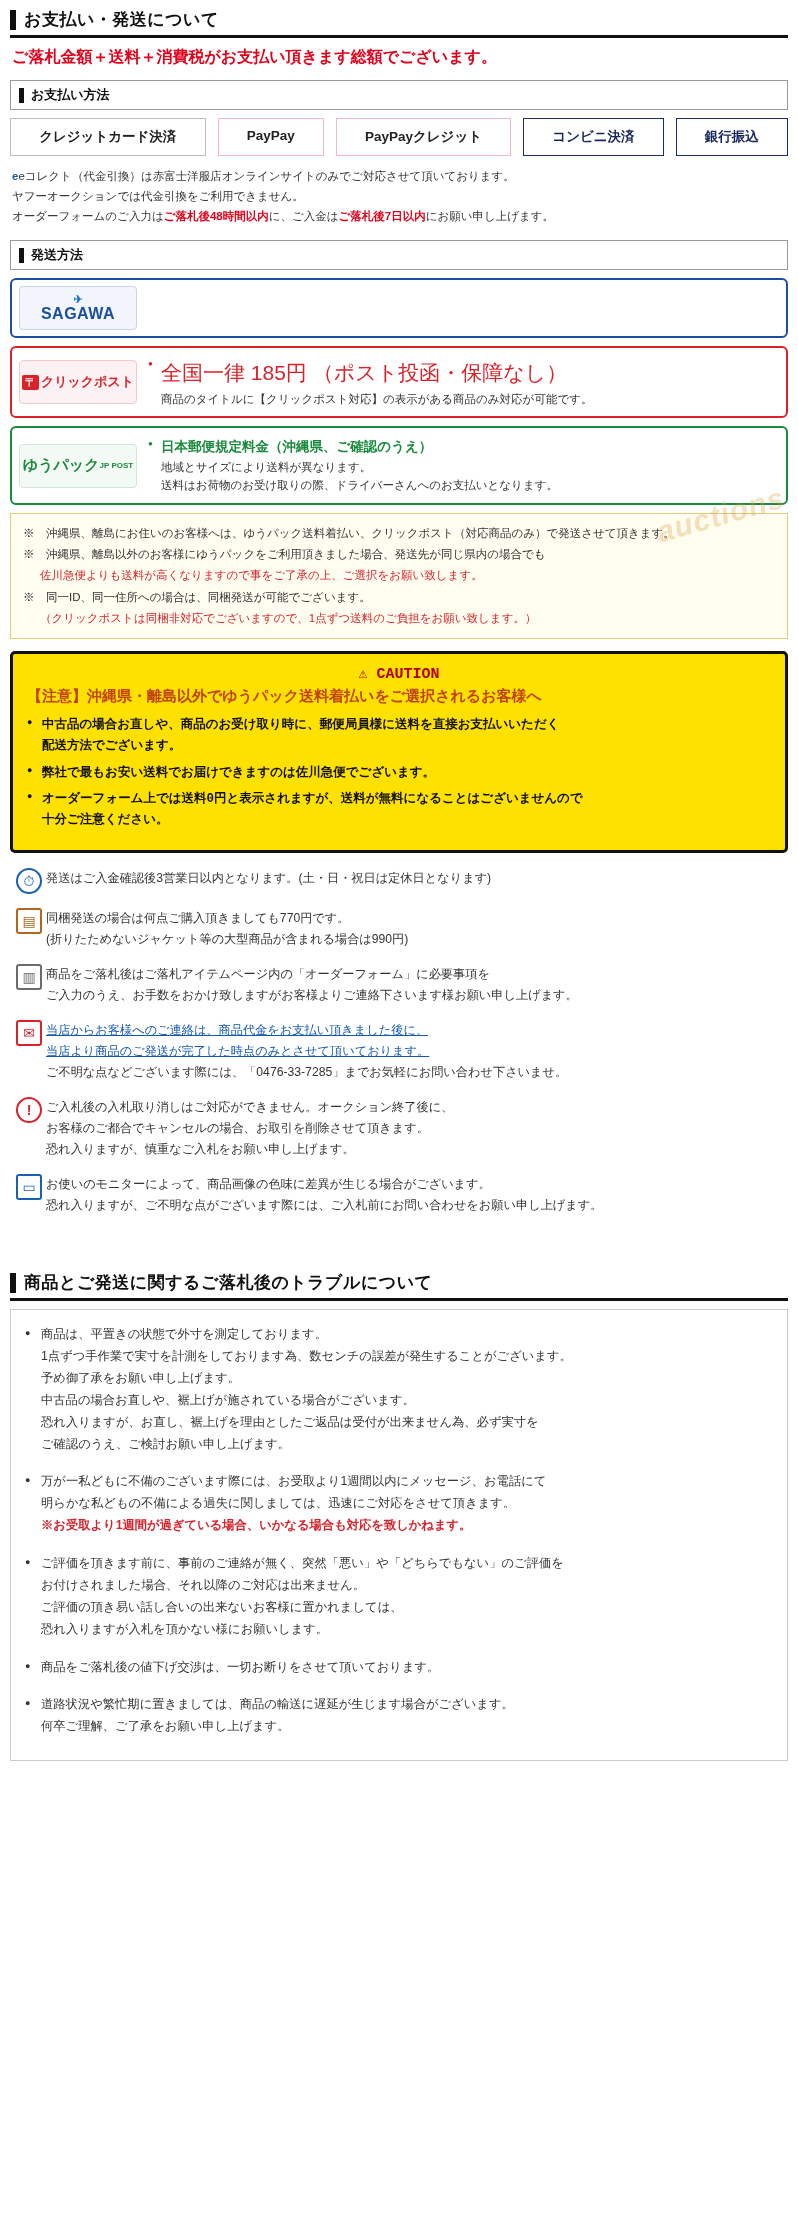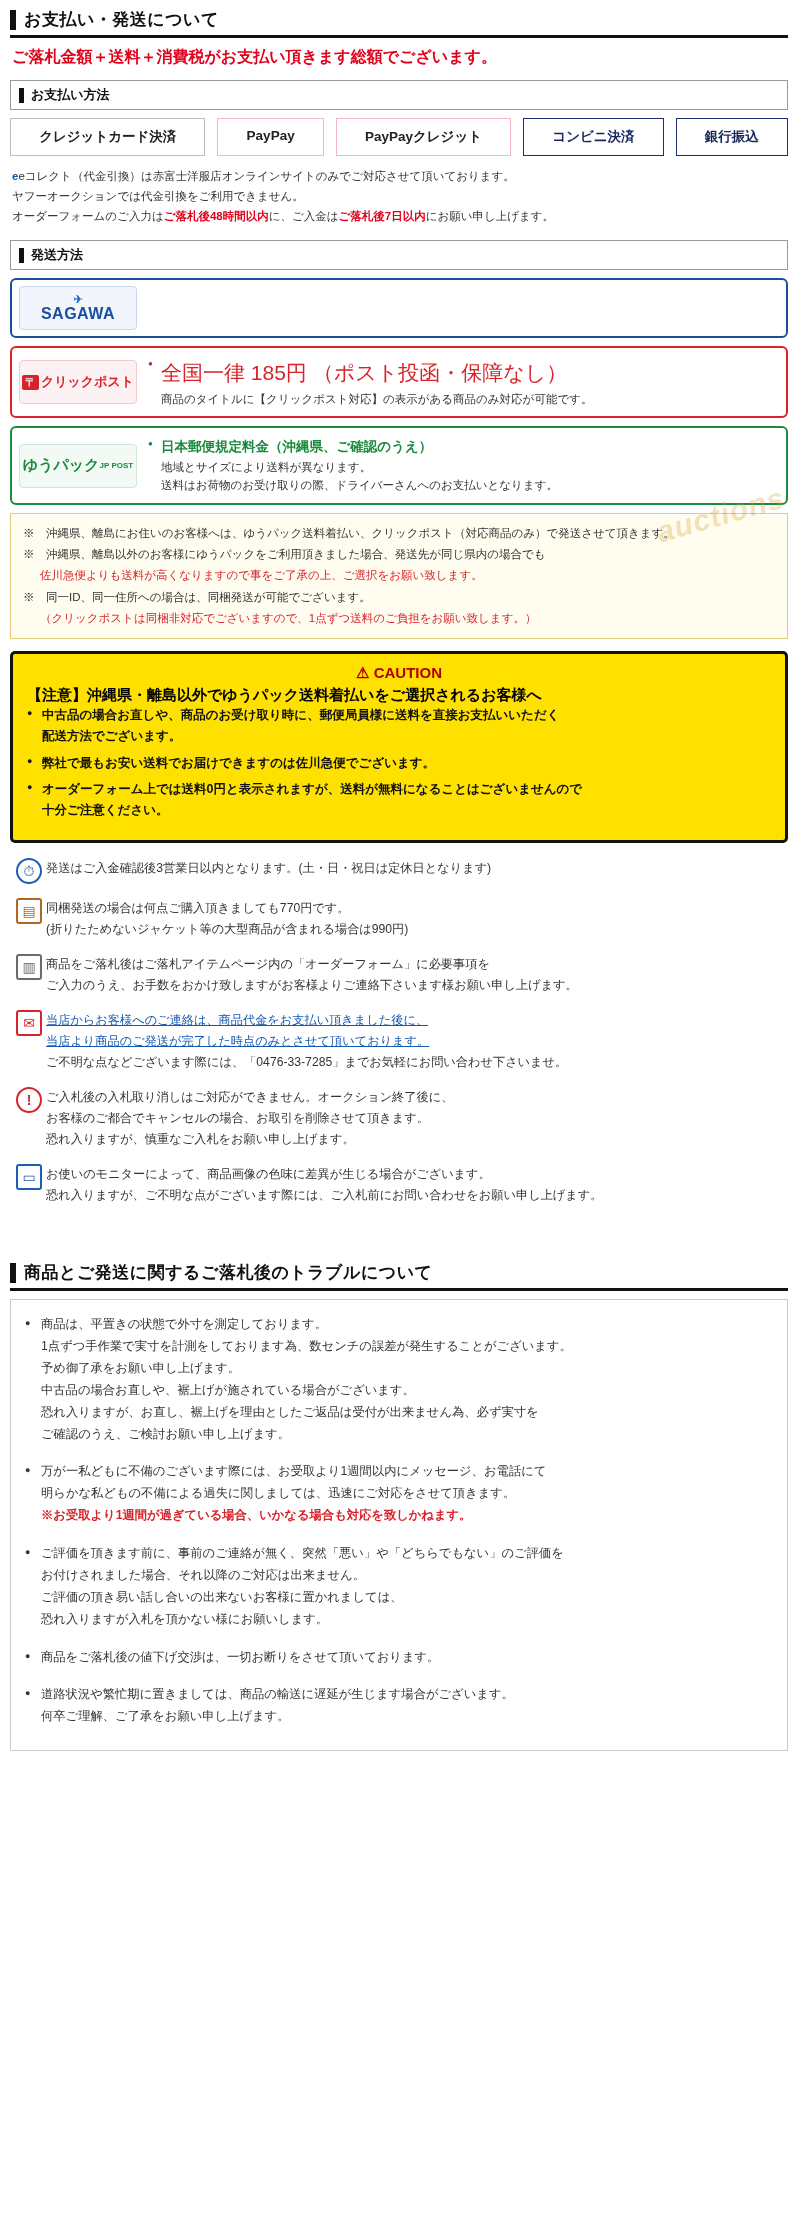--- a/index.html
+++ b/index.html
@@ -44,20 +44,21 @@
     background: #fff;
   }
   .box-head .bar { width: 5px; height: 15px; background: #111; margin-right: 7px; }
   .box-head .txt { font-size: 13px; font-weight: bold; color: #111; }
 
   
   .pay-row {
     display: flex;
     gap: 12px;
     margin: 0 10px 10px 10px;
+    justify-content: flex-end;
   }
   .pay-btn {
     flex: 1 1 auto;
     text-align: center;
     padding: 9px 2px;
     font-size: 13.5px;
     font-weight: bold;
     border: 1px solid #bdbdbd;
     background: #fff;
     color: #222;
@@ -131,26 +132,27 @@
   .note-box .ln { text-indent: -17px; padding-left: 17px; }
   .note-box .sub { padding-left: 17px; }
 
   
   .caution {
     margin: 8px 10px 14px 10px;
     border: 3px solid #111;
     background: #ffe100;
     border-radius: 5px;
     padding: 10px 14px 14px 14px;
+    font-family: Liberation Mono, monospace;
   }
   .caution .ctitle {
     text-align: center; font-size: 15px; font-weight: bold; color: #b00000; margin-bottom: 4px;
   }
   .caution .chead {
-    font-size: 15px; font-weight: bold; color: #000000; 
+    font-size: 15px; font-weight: bold; color: #c2410c; margin-bottom: 9px;
   }
   .caution ul { margin: 0; padding: 0; list-style: none; }
   .caution li {
     position: relative; padding-left: 15px; font-size: 12.5px; font-weight: bold;
     line-height: 1.7; margin-bottom: 5px; color: #111;
   }
   .caution li:before { content: "●"; position: absolute; left: 0; top: 0; font-size: 9px; line-height: 1.95; }
   .caution li .sub2 { display: block; padding-left: 0; }
 
   

